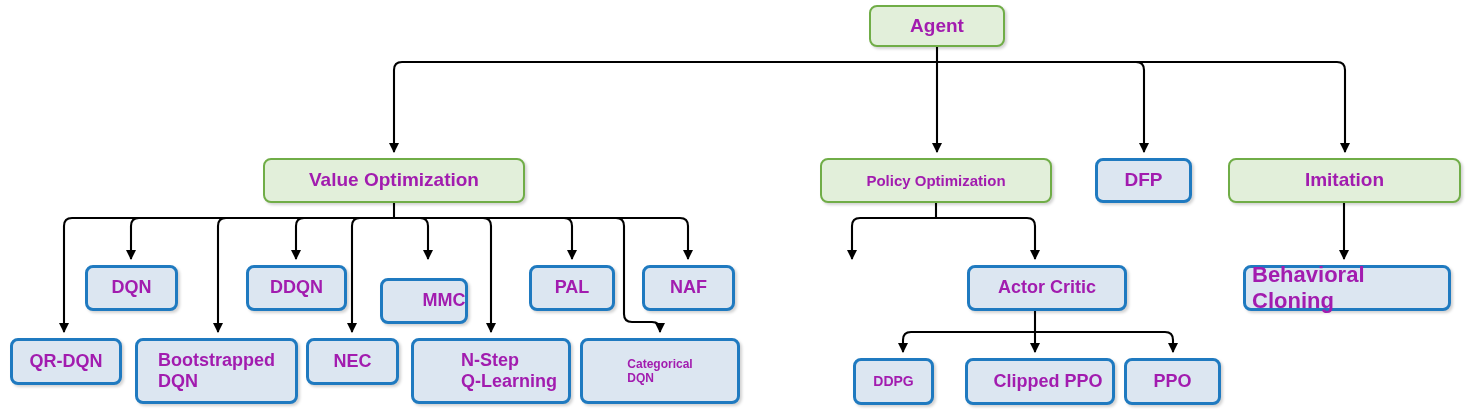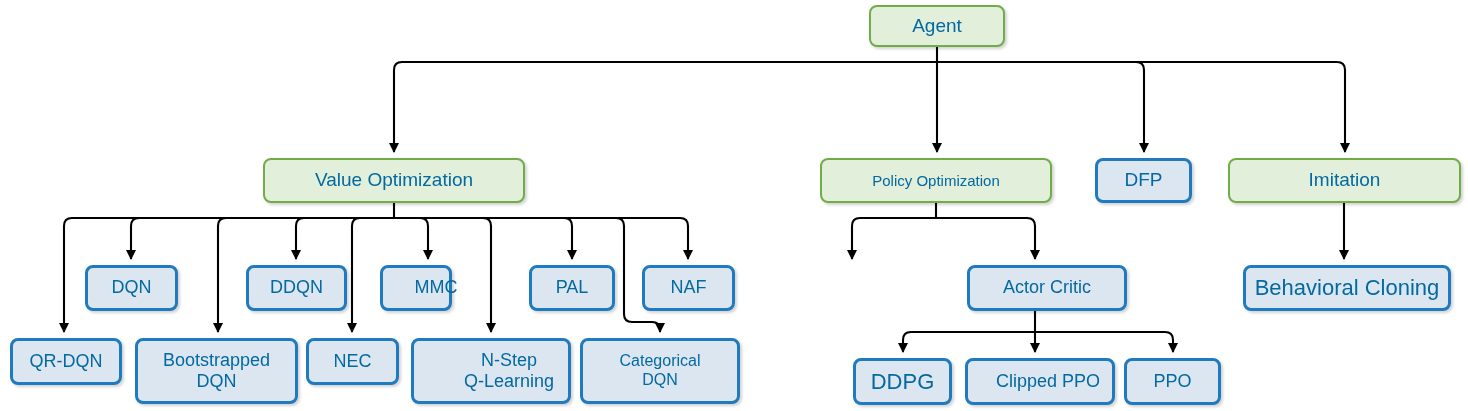--- a/index.html
+++ b/index.html
@@ -24,23 +24,23 @@
     width: 1468px;
     height: 411px;
     pointer-events: none;
   }
   .node {
     position: absolute;
     box-sizing: border-box;
     display: flex;
     align-items: center;
     justify-content: center;
-    text-align: center;
-    font-weight: normal;
-    color: #0369a1;
+    text-align: left;
+    font-weight: bold;
+    color: #a21caf;
     line-height: 1.18;
     box-shadow: 2px 2px 3px rgba(0,0,0,0.18);
     z-index: 2;
   }
   .node-green {
     background: #e2efda;
     border: 2px solid #70ad47;
     border-radius: 8px;
   }
   .node-blue {
@@ -115,21 +115,21 @@
     </div>
     <div class="node node-green" style="left: 1228px; top: 158px; width: 233px; height: 45px; font-size: 19px;">
       <span class="node-label">Imitation</span>
     </div>
     <div class="node node-blue rounded" style="left: 85px; top: 265px; width: 93px; height: 46px; font-size: 18px;">
       <span class="node-label">DQN</span>
     </div>
     <div class="node node-blue rounded" style="left: 246px; top: 265px; width: 101px; height: 46px; font-size: 18px;">
       <span class="node-label">DDQN</span>
     </div>
-    <div class="node node-blue rounded" style="left: 380px; top: 265px; width: 72px; height: 46px; font-size: 18px; padding-left: 40px;">
+    <div class="node node-blue rounded" style="left: 380px; top: 278px; width: 88px; height: 46px; font-size: 18px; padding-left: 40px;">
       <span class="node-label">MMC</span>
     </div>
     <div class="node node-blue rounded" style="left: 529px; top: 265px; width: 86px; height: 46px; font-size: 18px;">
       <span class="node-label">PAL</span>
     </div>
     <div class="node node-blue rounded" style="left: 642px; top: 265px; width: 93px; height: 46px; font-size: 18px;">
       <span class="node-label">NAF</span>
     </div>
     <div class="node node-blue rounded" style="left: 967px; top: 265px; width: 160px; height: 46px; font-size: 18px;">
       <span class="node-label">Actor Critic</span>
@@ -144,25 +144,25 @@
       <span class="node-label">Bootstrapped
 DQN</span>
     </div>
     <div class="node node-blue rounded" style="left: 306px; top: 338px; width: 93px; height: 47px; font-size: 18px;">
       <span class="node-label">NEC</span>
     </div>
     <div class="node node-blue rounded" style="left: 411px; top: 338px; width: 160px; height: 66px; font-size: 18px; padding-left: 36px;">
       <span class="node-label">N-Step
 Q-Learning</span>
     </div>
-    <div class="node node-blue rounded" style="left: 580px; top: 338px; width: 160px; height: 66px; font-size: 16px;">
+    <div class="node node-blue rounded" style="left: 580px; top: 338px; width: 160px; height: 66px; font-size: 12px;">
       <span class="node-label">Categorical
 DQN</span>
     </div>
-    <div class="node node-blue rounded" style="left: 853px; top: 358px; width: 99px; height: 47px; font-size: 22px;">
+    <div class="node node-blue rounded" style="left: 853px; top: 358px; width: 81px; height: 47px; font-size: 14px;">
       <span class="node-label">DDPG</span>
     </div>
     <div class="node node-blue rounded" style="left: 965px; top: 358px; width: 150px; height: 47px; font-size: 18px; padding-left: 16px;">
       <span class="node-label">Clipped PPO</span>
     </div>
     <div class="node node-blue rounded" style="left: 1124px; top: 358px; width: 97px; height: 47px; font-size: 18px;">
       <span class="node-label">PPO</span>
     </div>
   </div>
 

